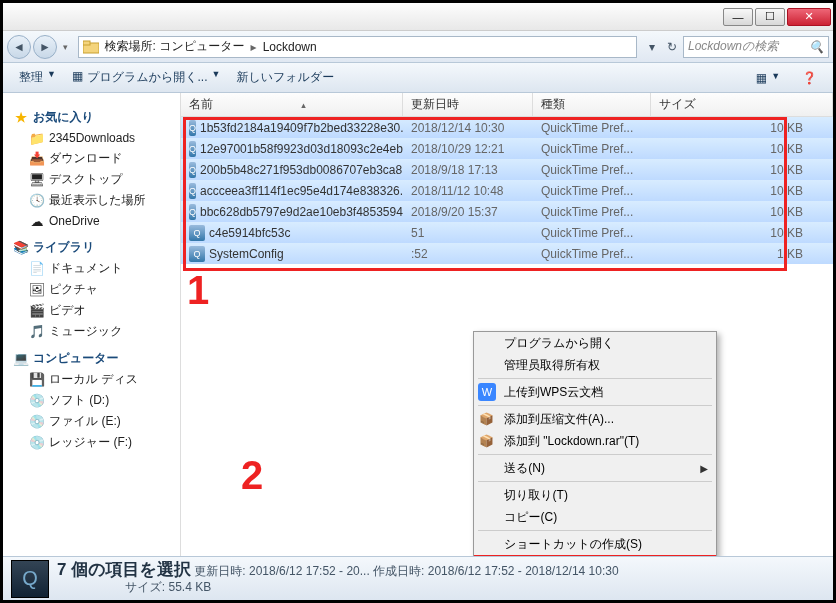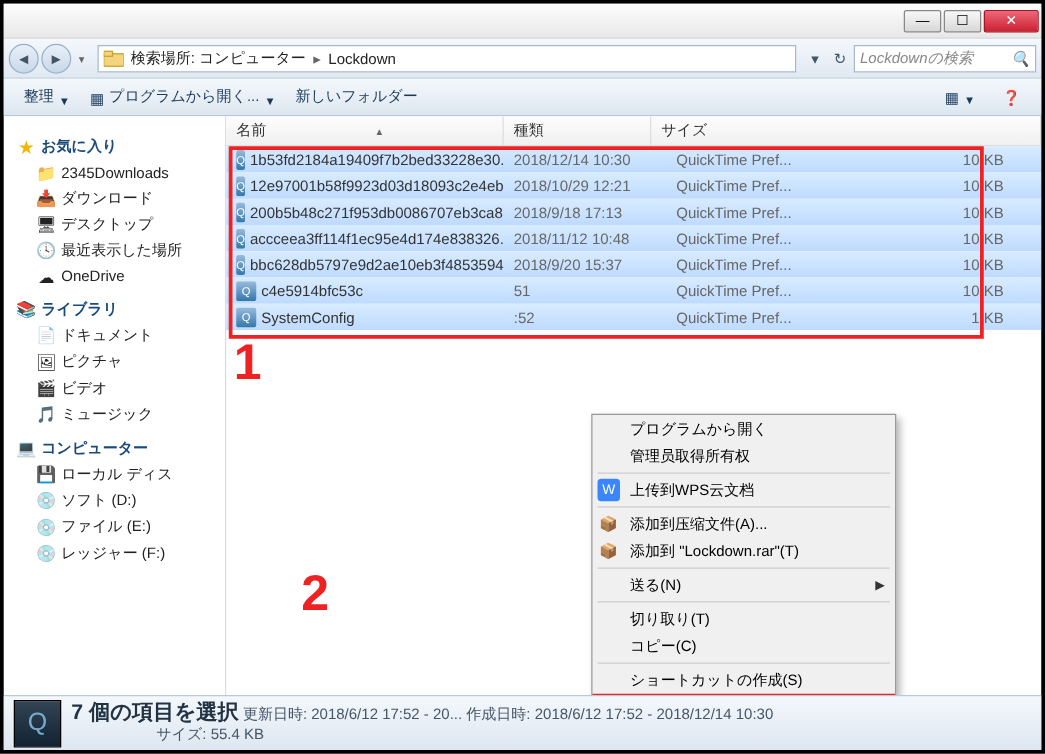--- a/index.html
+++ b/index.html
@@ -10,21 +10,21 @@
 .win-btn.close{width:44px;background:linear-gradient(#e67,#c23);color:#fff;border-color:#a12}
 .navbar{height:32px;background:linear-gradient(#f4f8fc,#e0e8f2);display:flex;align-items:center;padding:0 4px;border-bottom:1px solid #b8c8d8}
 .nav-btn{width:24px;height:24px;border-radius:12px;background:linear-gradient(#e8f0f8,#c8d8e8);border:1px solid #98b0c8;display:flex;align-items:center;justify-content:center;margin-right:2px;cursor:pointer;color:#456}
 .addr{flex:1;height:22px;border:1px solid #a8b8c8;background:#fff;display:flex;align-items:center;padding:0 4px;margin:16px 6px}
 .folder-icon{width:16px;height:14px;display:inline-block;margin-right:4px}
 .crumb{color:#222;padding:0 2px}
 .chev{color:#666;padding:0 4px}
 .search{width:146px;height:22px;border:1px solid #a8b8c8;background:#fff;display:flex;align-items:center;padding:0 4px;color:#888;font-style:italic}
 .search .mag{margin-left:auto;color:#666}
 .toolbar{height:30px;background:linear-gradient(#f4f8fc,#dde6f0);display:flex;align-items:center;padding:0 8px;border-bottom:1px solid #b8c8d8}
-.tb-item{display:flex;align-items:flex-end;padding:2px 8px;color:#1a3a5a;cursor:pointer}
+.tb-item{display:flex;align-items:flex-start;padding:2px 8px;color:#1a3a5a;cursor:pointer}
 .tb-item .drop{margin-left:4px;font-size:9px}
 .tb-right{margin-left:auto;display:flex;gap:6px}
 .body{flex:1;display:flex;overflow:hidden}
 .sidebar{width:178px;background:#fff;border-right:1px solid #ddd;padding:8px 4px;overflow:hidden}
 .sb-head{display:flex;align-items:center;padding:2px 6px;font-weight:bold;color:#1a4a7a;margin-top:6px}
 .sb-item{display:flex;align-items:center;padding:2px 6px 2px 22px;color:#222;cursor:pointer}
 .sb-icon{width:16px;height:16px;display:inline-flex;align-items:center;justify-content:center;margin-right:4px;font-size:13px}
 .content{flex:1;display:flex;flex-direction:column;position:relative}
 .cols{display:flex;height:24px;background:linear-gradient(#fdfdfd,#f0f0f0);border-bottom:1px solid #ddd}
 .col{padding:4px 8px;border-right:1px solid #ddd;color:#333;display:flex;align-items:center}
@@ -180,20 +180,21 @@
           </div>
         </div>
     </div>
 
     <div class="content">
       <div class="cols">
         <div class="col name">
             <span>名前</span>
             <span class="sort-ind">▴</span>
           </div>
+        <div class="col date">更新日時</div>
         <div class="col type">種類</div>
         <div class="col size">サイズ</div>
       </div>
       <div class="files" id="files-container">
         <div class="highlight-box"></div>
       <div class="row">
             <div class="c n">
               <span class="file-ico">Q</span>
               <span>1b53fd2184a19409f7b2bed33228e30...</span>
             </div>

